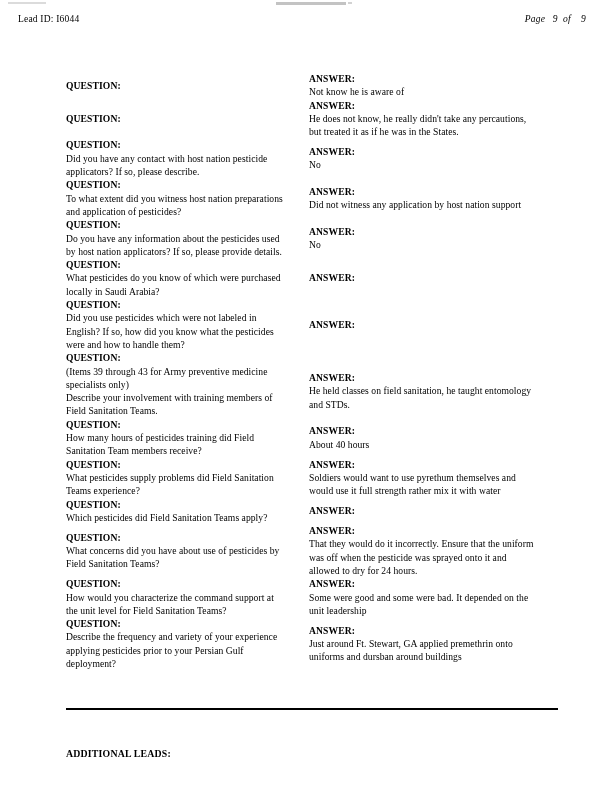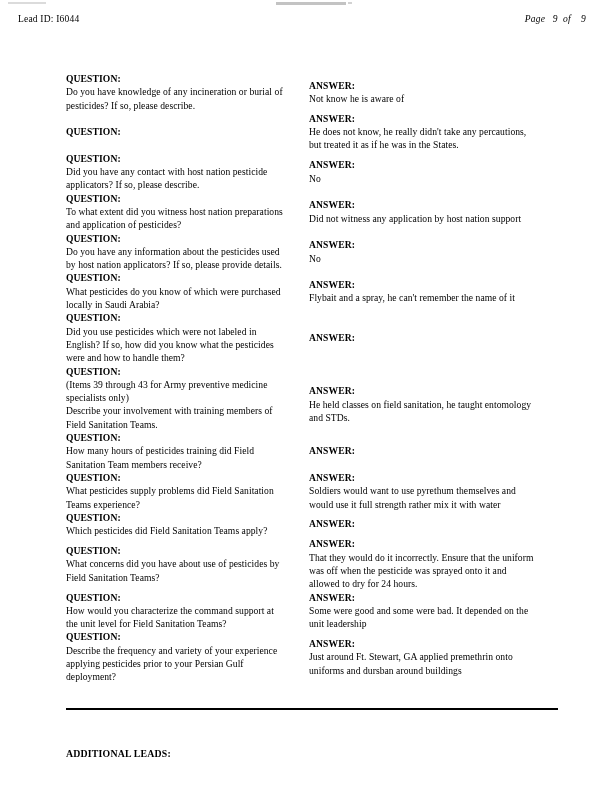--- a/index.html
+++ b/index.html
@@ -133,22 +133,20 @@
 
   <div class="running-head">
     <span class="lead-id">Lead ID: I6044</span>
     <span class="page-no">Page   9  of    9</span>
   </div>
 
   <div class="qa-body" id="qa-body">
       <div class="qa-row">
         <div class="col-q">
           <div class="lbl">QUESTION:</div>
-          <div class="txt">Do you have knowledge of any incineration or burial of
-pesticides?  If so, please describe.</div>
         </div>
         <div class="col-a">
           <div class="lbl">ANSWER:</div>
           <div class="txt">Not know he is aware of</div>
         </div>
       </div>
       <div class="qa-row">
         <div class="col-q">
           <div class="lbl">QUESTION:</div>
         </div>
@@ -192,21 +190,20 @@
         </div>
       </div>
       <div class="qa-row">
         <div class="col-q">
           <div class="lbl">QUESTION:</div>
           <div class="txt">What pesticides do you know of which were purchased
 locally in Saudi Arabia?</div>
         </div>
         <div class="col-a">
           <div class="lbl">ANSWER:</div>
-          <div class="txt">Flybait and a spray, he can't remember the name of it</div>
         </div>
       </div>
       <div class="qa-row">
         <div class="col-q">
           <div class="lbl">QUESTION:</div>
           <div class="txt">Did you use pesticides which were not labeled in
 English?  If so, how did you know what the pesticides
 were and how to handle them?</div>
         </div>
         <div class="col-a">
@@ -229,20 +226,21 @@
         </div>
       </div>
       <div class="qa-row">
         <div class="col-q">
           <div class="lbl">QUESTION:</div>
           <div class="txt">How many hours of pesticides training did Field
 Sanitation Team members receive?</div>
         </div>
         <div class="col-a">
           <div class="lbl">ANSWER:</div>
+          <div class="txt">About 40 hours</div>
         </div>
       </div>
       <div class="qa-row">
         <div class="col-q">
           <div class="lbl">QUESTION:</div>
           <div class="txt">What pesticides supply problems did Field Sanitation
 Teams experience?</div>
         </div>
         <div class="col-a">
           <div class="lbl">ANSWER:</div>

